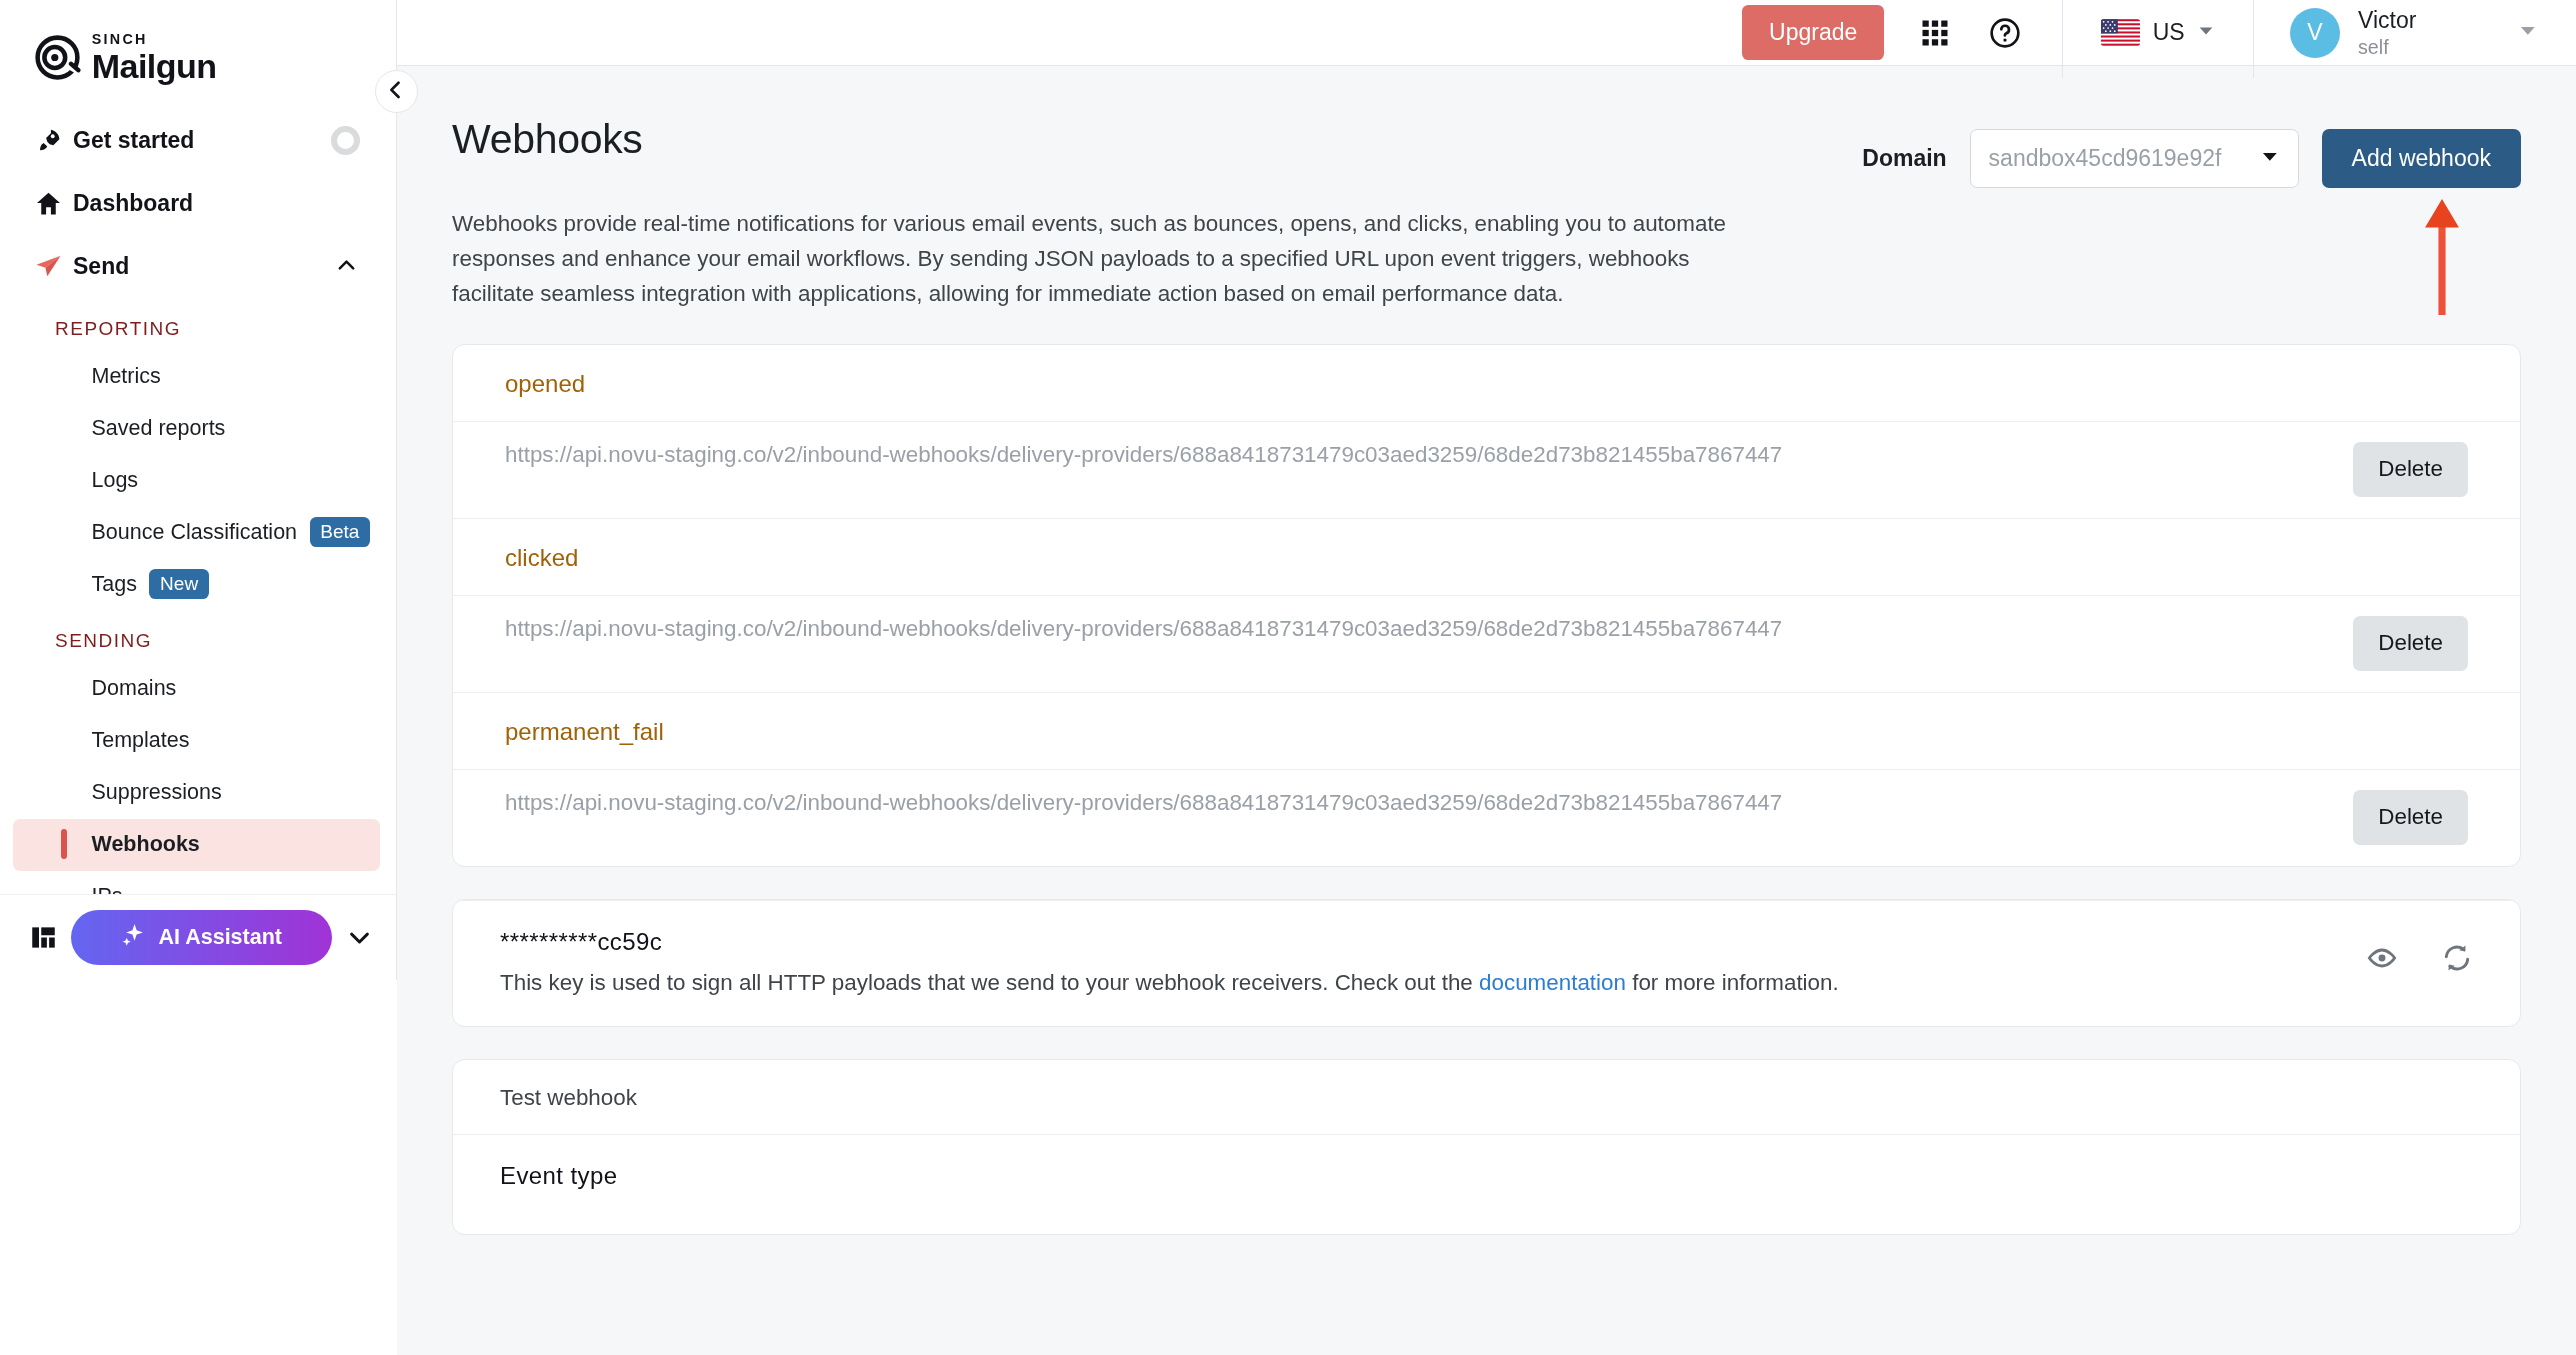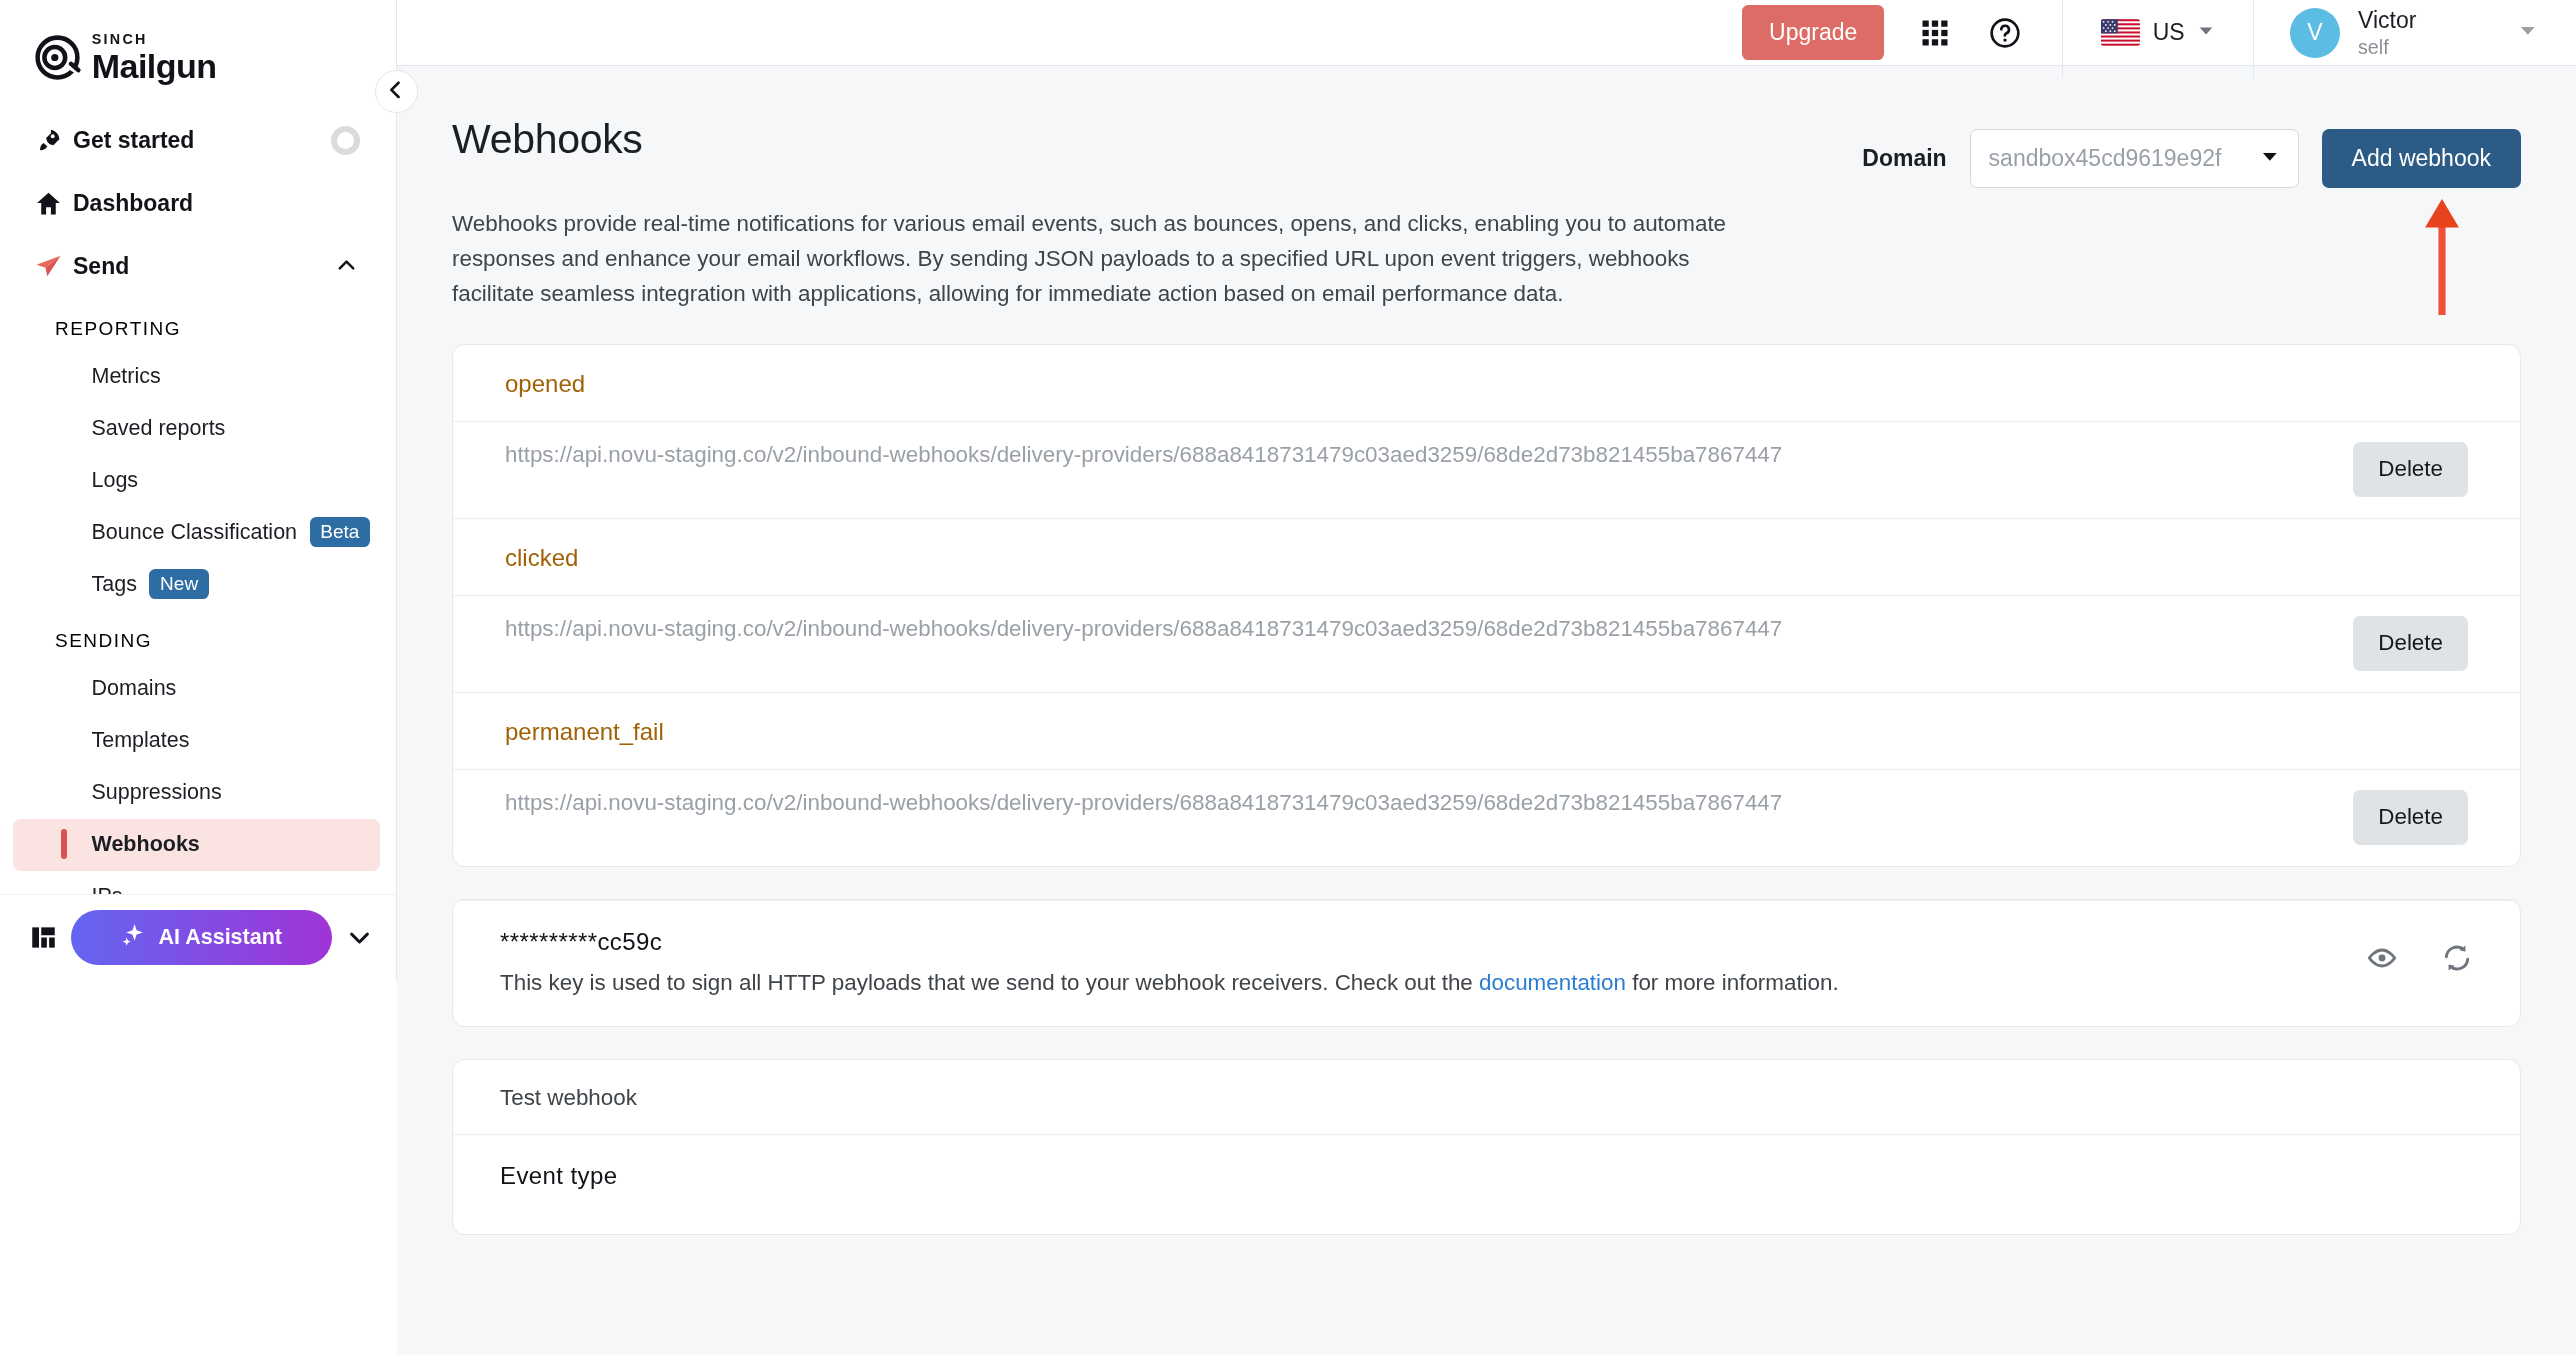--- a/index.html
+++ b/index.html
@@ -49,21 +49,21 @@
   }
   .nav-top .ico { width: 39px; flex: 0 0 39px; display: flex; align-items: center; }
   .nav-top .lbl { font-size: 23px; font-weight: 700; color: #111318; }
   .progress-ring {
     width: 29px; height: 29px; border-radius: 50%;
     border: 6.3px solid #d9dbdd; margin-left: auto; margin-right: 9px;
   }
   .caret-up { margin-left: auto; margin-right: 10.7px; }
 
   .nav-group-label {
-    font-size: 19px; color: #000000; letter-spacing: 1.5px;
+    font-size: 19px; color: #7f1d1d; letter-spacing: 1.5px;
     padding: 19.7px 0 10.7px 55px; font-weight: 400;
   }
   .nav-item {
     display: flex; align-items: center; height: 52px;
     padding-left: 79px; font-size: 21.5px; color: #1b1f24;
     cursor: pointer; position: relative;
     margin: 0 16px 0 12.5px; border-radius: 7.2px;
   }
   .nav-item.active {
     background: #fbe3e1; font-weight: 700;

